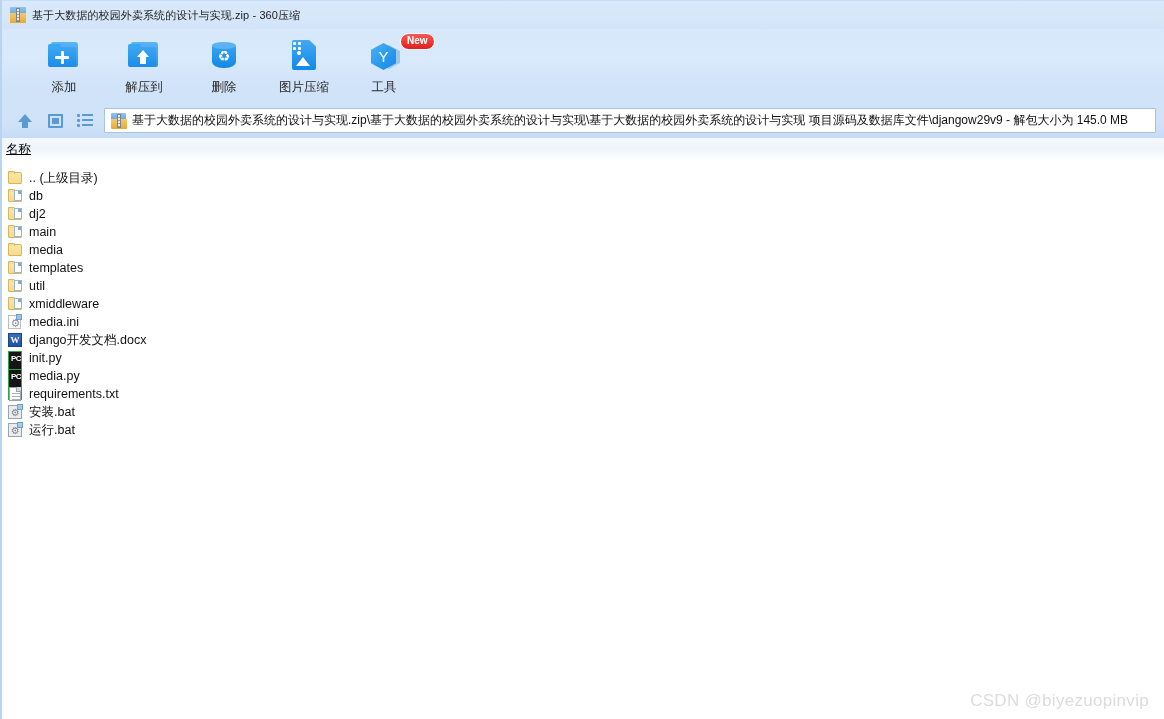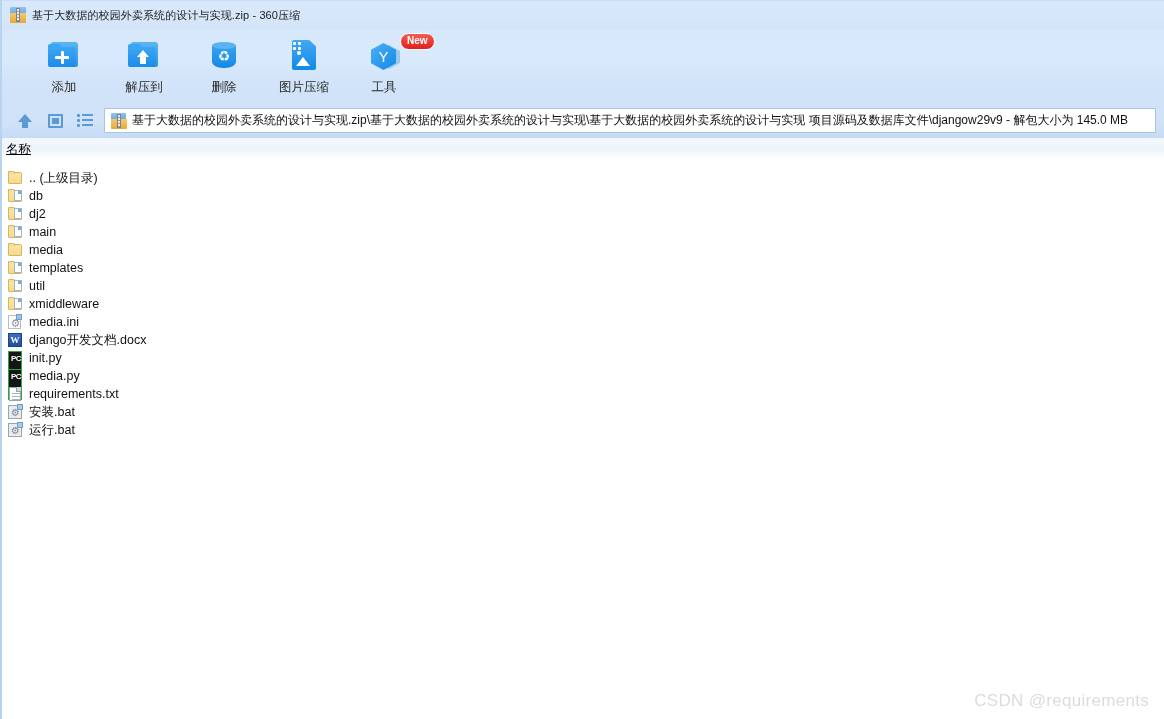--- a/index.html
+++ b/index.html
@@ -829,15 +829,15 @@
       <div class="fic">
           <div class="ic-bat">
             <div class="corner"></div>
           </div>
         </div>
       <div class="fname">运行.bat</div>
     </div>
 
   </div>
 
-  <div class="watermark">CSDN @requirements</div>
+  <div class="watermark">CSDN @biyezuopinvip</div>
 
 </div>
 
 </body></html>

